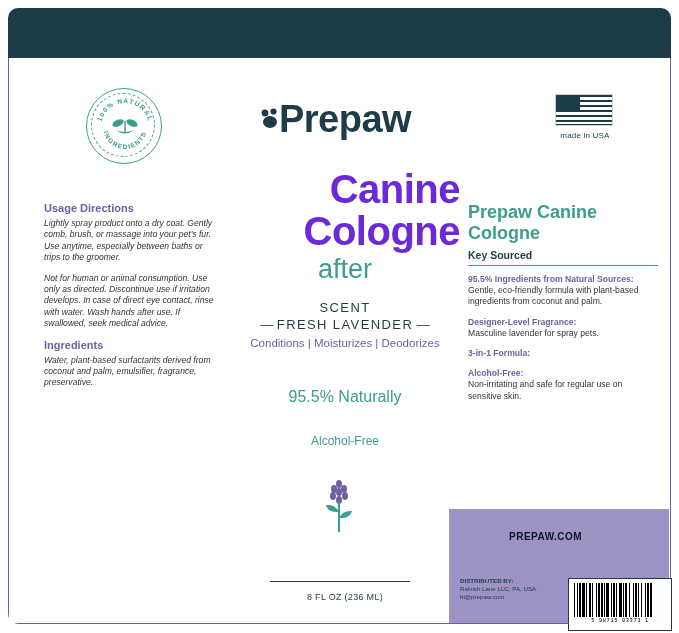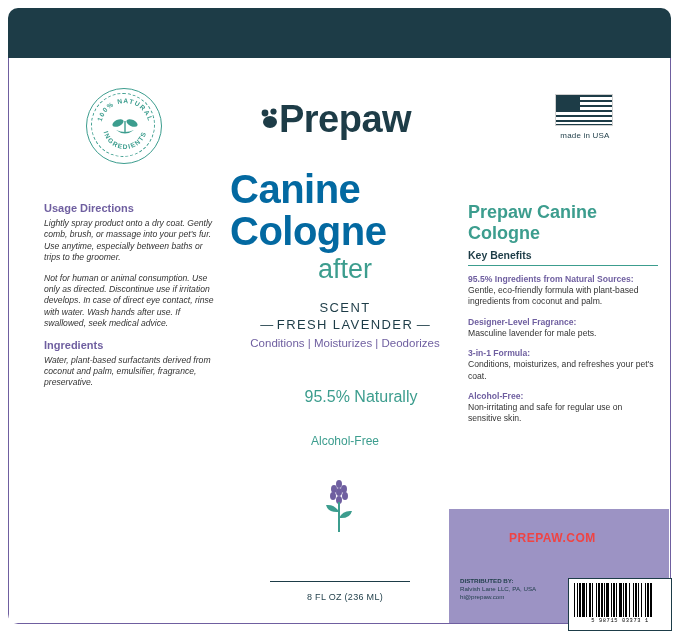--- a/index.html
+++ b/index.html
@@ -114,25 +114,25 @@
     margin-top: 5px;
     font-size: 8px;
     color: #1d3c47;
     letter-spacing: 0.2px;
   }
   
   .product-title {
     position: absolute;
     left: 230px; top: 168px;
     width: 230px;
-    text-align: left;
+    text-align: right;
     font-size: 40px;
     line-height: 42px;
     font-weight: bold;
-    color: #0369a1;
+    color: #6d28d9;
     letter-spacing: -0.5px;
   }
   .product-sub {
     position: absolute;
     left: 230px; top: 254px;
     width: 230px;
     text-align: center;
     font-size: 27px;
     color: #3c9d8e;
     font-weight: normal;
@@ -152,21 +152,21 @@
   .benefits-line {
     position: absolute;
     left: 230px; top: 337px;
     width: 230px;
     text-align: center;
     font-size: 11.5px;
     color: #6f5fa0;
   }
   .natural-claim {
     position: absolute;
-    left: 246px; top: 386px;
+    left: 230px; top: 386px;
     width: 230px;
     text-align: center;
     font-size: 16px;
     line-height: 22px;
     color: #3c9d8e;
   }
   .alcohol-free {
     position: absolute;
     left: 230px; top: 434px;
     width: 230px;
@@ -234,23 +234,23 @@
   }
   .benefit-text {
     font-size: 8.6px;
     line-height: 11.4px;
     color: #333333;
   }
   
   .website {
     position: absolute;
     left: 509px; top: 531px;
-    font-size: 12px;
-    font-weight: bold;
-    color: #ef4444;
+    font-size: 10px;
+    font-weight: bold;
+    color: #0f172a;
     letter-spacing: 0.5px;
   }
   .netwt {
     position: absolute;
     left: 230px; top: 592px;
     width: 230px;
     text-align: center;
     font-size: 9px;
     color: #1d3c47;
     letter-spacing: 0.3px;
@@ -382,33 +382,32 @@
   <div class="left-col">
     <div class="col-head">Usage Directions</div>
     <div class="col-body">Lightly spray product onto a dry coat. Gently comb, brush, or massage into your pet's fur. Use anytime, especially between baths or trips to the groomer.</div>
     <div class="col-body">Not for human or animal consumption. Use only as directed. Discontinue use if irritation develops. In case of direct eye contact, rinse with water. Wash hands after use. If swallowed, seek medical advice.</div>
     <div class="col-head">Ingredients</div>
     <div class="col-body">Water, plant-based surfactants derived from coconut and palm, emulsifier, fragrance, preservative.</div>
   </div>
 
   <div class="right-col">
     <div class="right-title">Prepaw Canine Cologne</div>
-    <div class="right-sub">Key Benefits</div>
+    <div class="right-sub">Key Sourced</div>
 
     <div class="benefit">
       <div class="benefit-name">95.5% Ingredients from Natural Sources:</div>
       <div class="benefit-text">Gentle, eco-friendly formula with plant-based ingredients from coconut and palm.</div>
     </div>
     <div class="benefit">
       <div class="benefit-name">Designer-Level Fragrance:</div>
-      <div class="benefit-text">Masculine lavender for male pets.</div>
+      <div class="benefit-text">Masculine lavender for spray pets.</div>
     </div>
     <div class="benefit">
       <div class="benefit-name">3-in-1 Formula:</div>
-      <div class="benefit-text">Conditions, moisturizes, and refreshes your pet's coat.</div>
     </div>
     <div class="benefit">
       <div class="benefit-name">Alcohol-Free:</div>
       <div class="benefit-text">Non-irritating and safe for regular use on sensitive skin.</div>
     </div>
   </div>
 
   <div class="website">PREPAW.COM</div>
   <div class="netwt-rule"></div>
   <div class="netwt">8 FL OZ (236 ML)</div>

